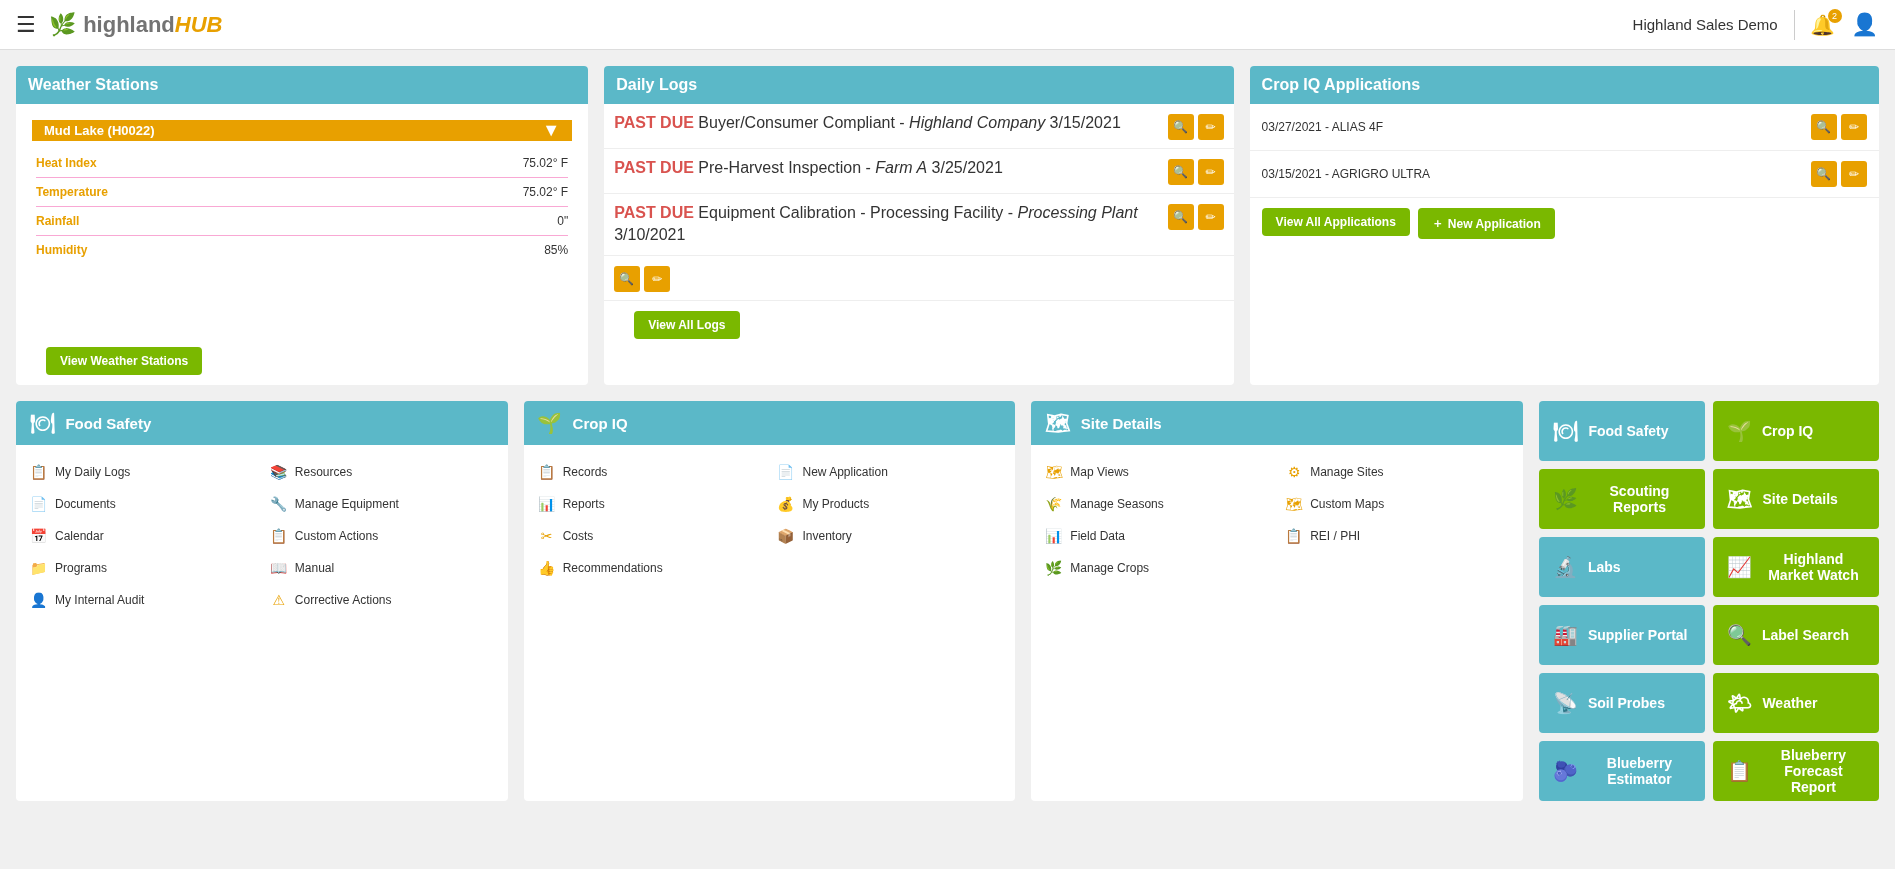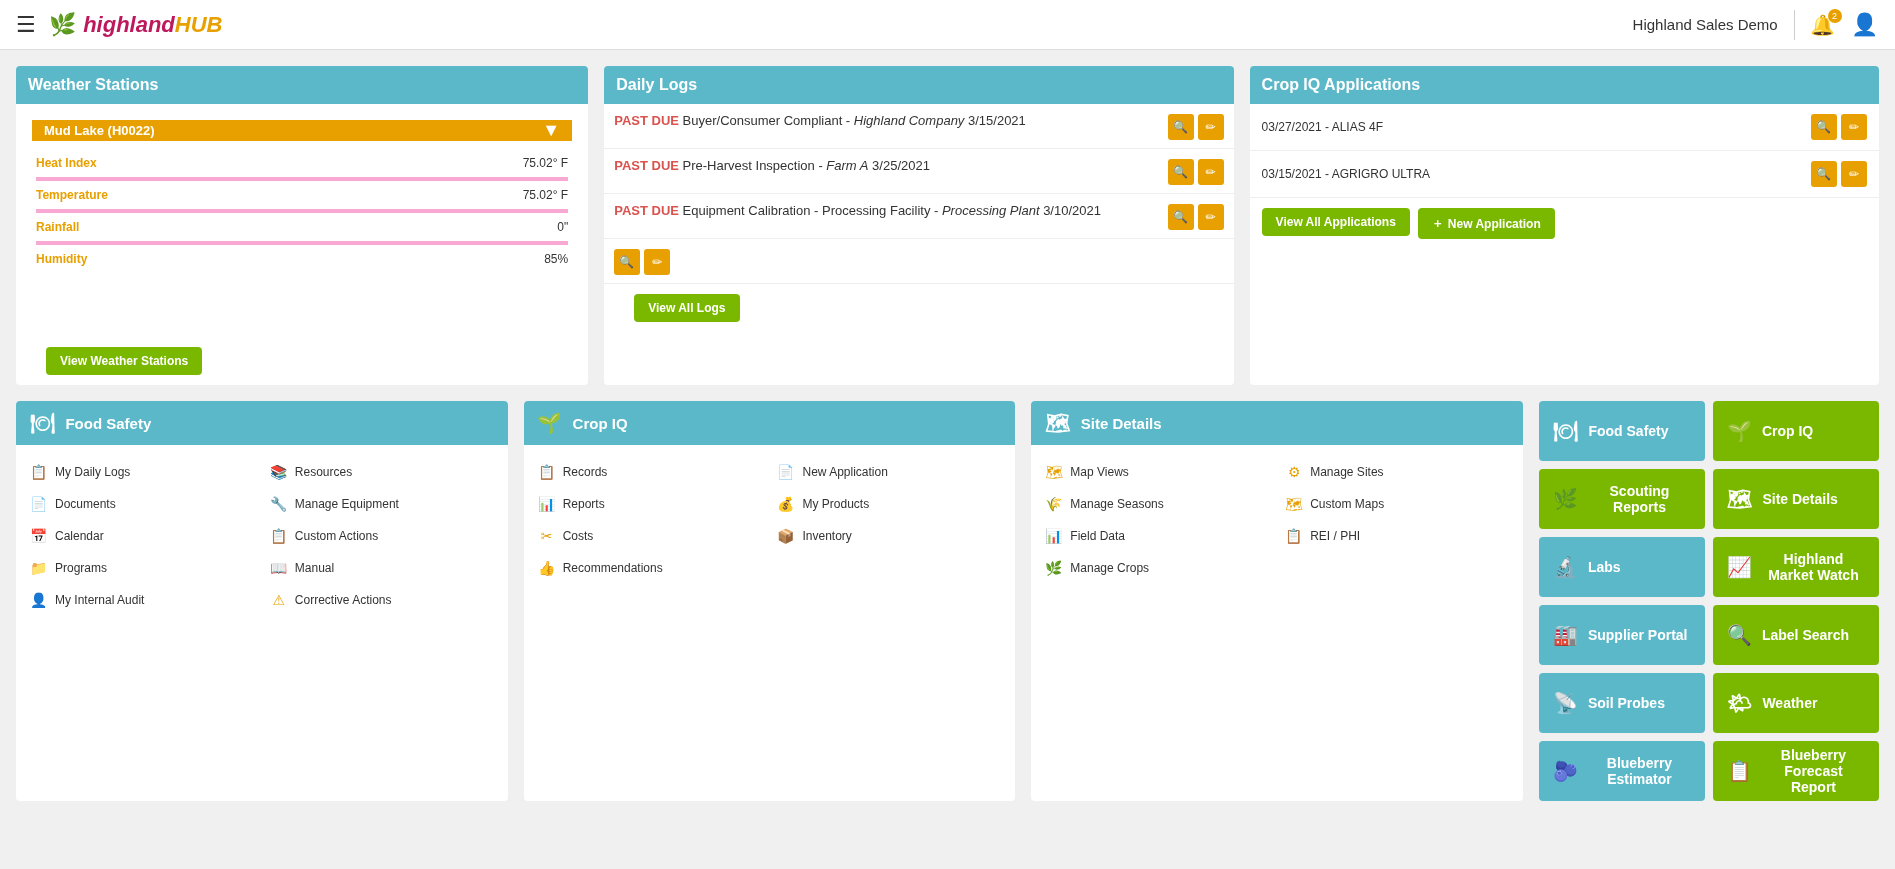--- a/index.html
+++ b/index.html
@@ -8,21 +8,21 @@
     
     .top-nav {
       display: flex; align-items: center; background: #fff;
       padding: 0 16px; height: 50px; border-bottom: 1px solid #ddd;
       position: relative; z-index: 10;
     }
     .hamburger { font-size: 22px; color: #333; cursor: pointer; margin-right: 14px; }
     .logo { display: flex; align-items: center; gap: 6px; }
     .logo-leaf { color: #7ab800; font-size: 22px; }
     .logo-text { font-size: 22px; font-weight: bold; }
-    .logo-text span.highland { color: #be185d; font-style: italic; }
+    .logo-text span.highland { color: #737373; }
     .nav-right { margin-left: auto; display: flex; align-items: center; gap: 16px; }
     .nav-title { font-size: 15px; color: #333; }
     .nav-divider { width: 1px; height: 30px; background: #ccc; }
     .nav-icon-btn { position: relative; cursor: pointer; font-size: 20px; color: #7ab800; }
     .nav-badge {
       position: absolute; top: -4px; right: -6px;
       background: #e8a000; color: #fff; border-radius: 50%;
       font-size: 9px; width: 14px; height: 14px;
       display: flex; align-items: center; justify-content: center;
     }
@@ -44,41 +44,41 @@
     
     .weather-card { flex: 1; }
     .weather-station-item {
       background: #e8a000; color: #fff; padding: 0 12px;
       font-weight: bold; font-size: 13px; margin: 8px;
       display: flex; align-items: center; justify-content: space-between;
     }
     .weather-data { padding: 0 12px; }
     .weather-row {
       display: flex; justify-content: space-between; align-items: center;
-      padding: 7px 0; border-bottom: 4px solid #f9a8d4;
+      padding: 7px 0; border-bottom: 1px solid #f9a8d4;
     }
     .weather-row:last-child { border-bottom: none; }
     .weather-label { color: #e8a000; font-weight: bold; font-size: 12px; }
     .weather-value { color: #333; font-size: 12px; }
     .card-scroll-wrapper { height: 180px; overflow-y: auto; position: relative; }
     .card-scroll-wrapper::-webkit-scrollbar { width: 8px; }
     .card-scroll-wrapper::-webkit-scrollbar-thumb { background: #ccc; }
     .card-footer { padding: 10px 30px; }
     .btn-green {
       background: #7ab800; color: #fff; border: none; border-radius: 4px;
       padding: 7px 14px; font-size: 12px; cursor: pointer; font-weight: bold;
     }
 
     
     .logs-card { flex: 1.1; }
     .log-item {
       padding: 8px 10px; border-bottom: 1px solid #eee;
       display: flex; align-items: flex-start; gap: 8px;
     }
-    .log-text { flex: 1; font-size: 13px; color: #333; line-height: 1.4; }
+    .log-text { flex: 1; font-size: 16px; color: #333; line-height: 1.4; }
     .log-text .past-due { color: #d9534f; font-weight: bold; }
     .log-text .italic { font-style: italic; }
     .log-actions { display: flex; gap: 4px; flex-shrink: 0; margin-top: 2px; }
     .log-btn {
       background: #e8a000; color: #fff; border: none; border-radius: 3px;
       width: 26px; height: 26px; cursor: pointer; font-size: 12px;
       display: flex; align-items: center; justify-content: center;
     }
 
     

